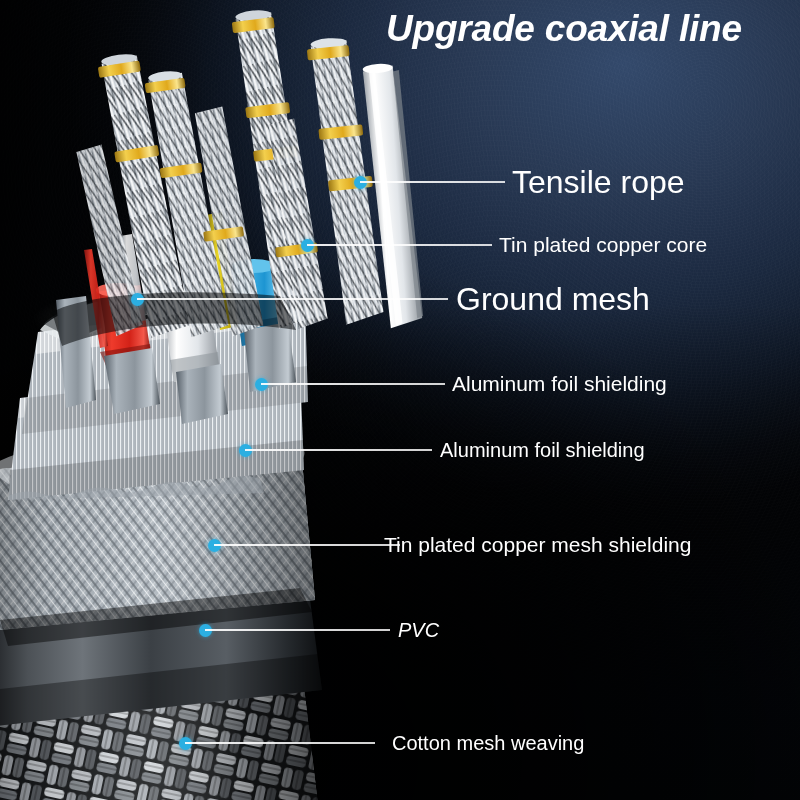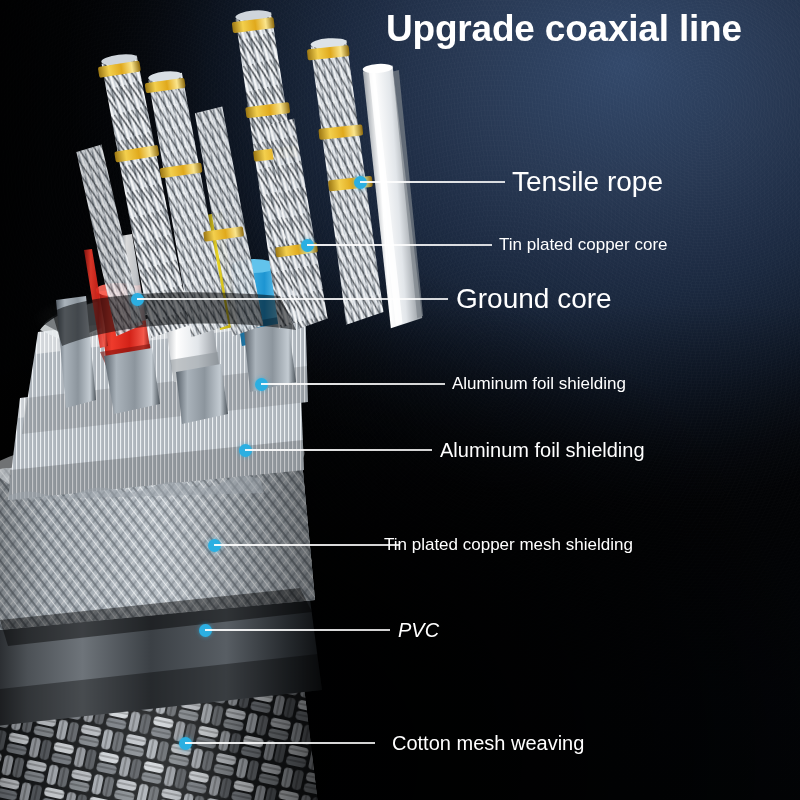--- a/index.html
+++ b/index.html
@@ -47,20 +47,21 @@
     position: absolute;
     left: 386px;
     top: 8px;
     width: 400px;
     font-size: 37px;
     font-weight: 700;
     letter-spacing: -0.2px;
     color: #ffffff;
     line-height: 1.15;
     white-space: nowrap;
+    font-style: italic;
   }
 
   
   .product {
     position: absolute;
     left: 0;
     top: 0;
     width: 470px;
     height: 800px;
   }
@@ -88,23 +89,23 @@
     background: linear-gradient(to right, rgba(255,255,255,0.92), rgba(255,255,255,0.82));
   }
   .callout .lbl {
     position: absolute;
     top: 0;
     transform: translateY(-50%);
     color: #ffffff;
     white-space: nowrap;
     font-weight: 400;
   }
-  .callout.big .lbl { font-size: 28px; }
+  .callout.big .lbl { font-size: 32px; }
   .callout.mid .lbl { font-size: 20px; }
-  .callout.sml .lbl { font-size: 17px; text-align: center; }
+  .callout.sml .lbl { font-size: 21px; text-align: center; }
 </style>
 </head>
 <body>
 
 <div id="page">
 
   <div class="bg-base"></div>
   <div class="bg-grain"></div>
   <div class="bg-vignette"></div>
 
@@ -392,21 +393,21 @@
         <span class="lbl" style="left: 512px;">Tensile rope</span>
       </div>
       <div class="callout sml" style="left: 0px; top: 245px;">
         <span class="dot" style="left: 301px; background: rgb(43, 175, 226);"></span>
         <span class="lead" style="left: 307px; width: 185px;"></span>
         <span class="lbl" style="left: 499px;">Tin plated copper core</span>
       </div>
       <div class="callout big" style="left: 0px; top: 299px;">
         <span class="dot" style="left: 131px; background: rgb(43, 175, 226);"></span>
         <span class="lead" style="left: 137px; width: 311px;"></span>
-        <span class="lbl" style="left: 456px;">Ground core</span>
+        <span class="lbl" style="left: 456px;">Ground mesh</span>
       </div>
       <div class="callout sml" style="left: 0px; top: 384px;">
         <span class="dot" style="left: 255px; background: rgb(43, 175, 226);"></span>
         <span class="lead" style="left: 261px; width: 184px;"></span>
         <span class="lbl" style="left: 452px;">Aluminum foil shielding</span>
       </div>
       <div class="callout mid" style="left: 0px; top: 450px;">
         <span class="dot" style="left: 239px; background: rgb(43, 175, 226);"></span>
         <span class="lead" style="left: 245px; width: 187px;"></span>
         <span class="lbl" style="left: 440px;">Aluminum foil shielding</span>

